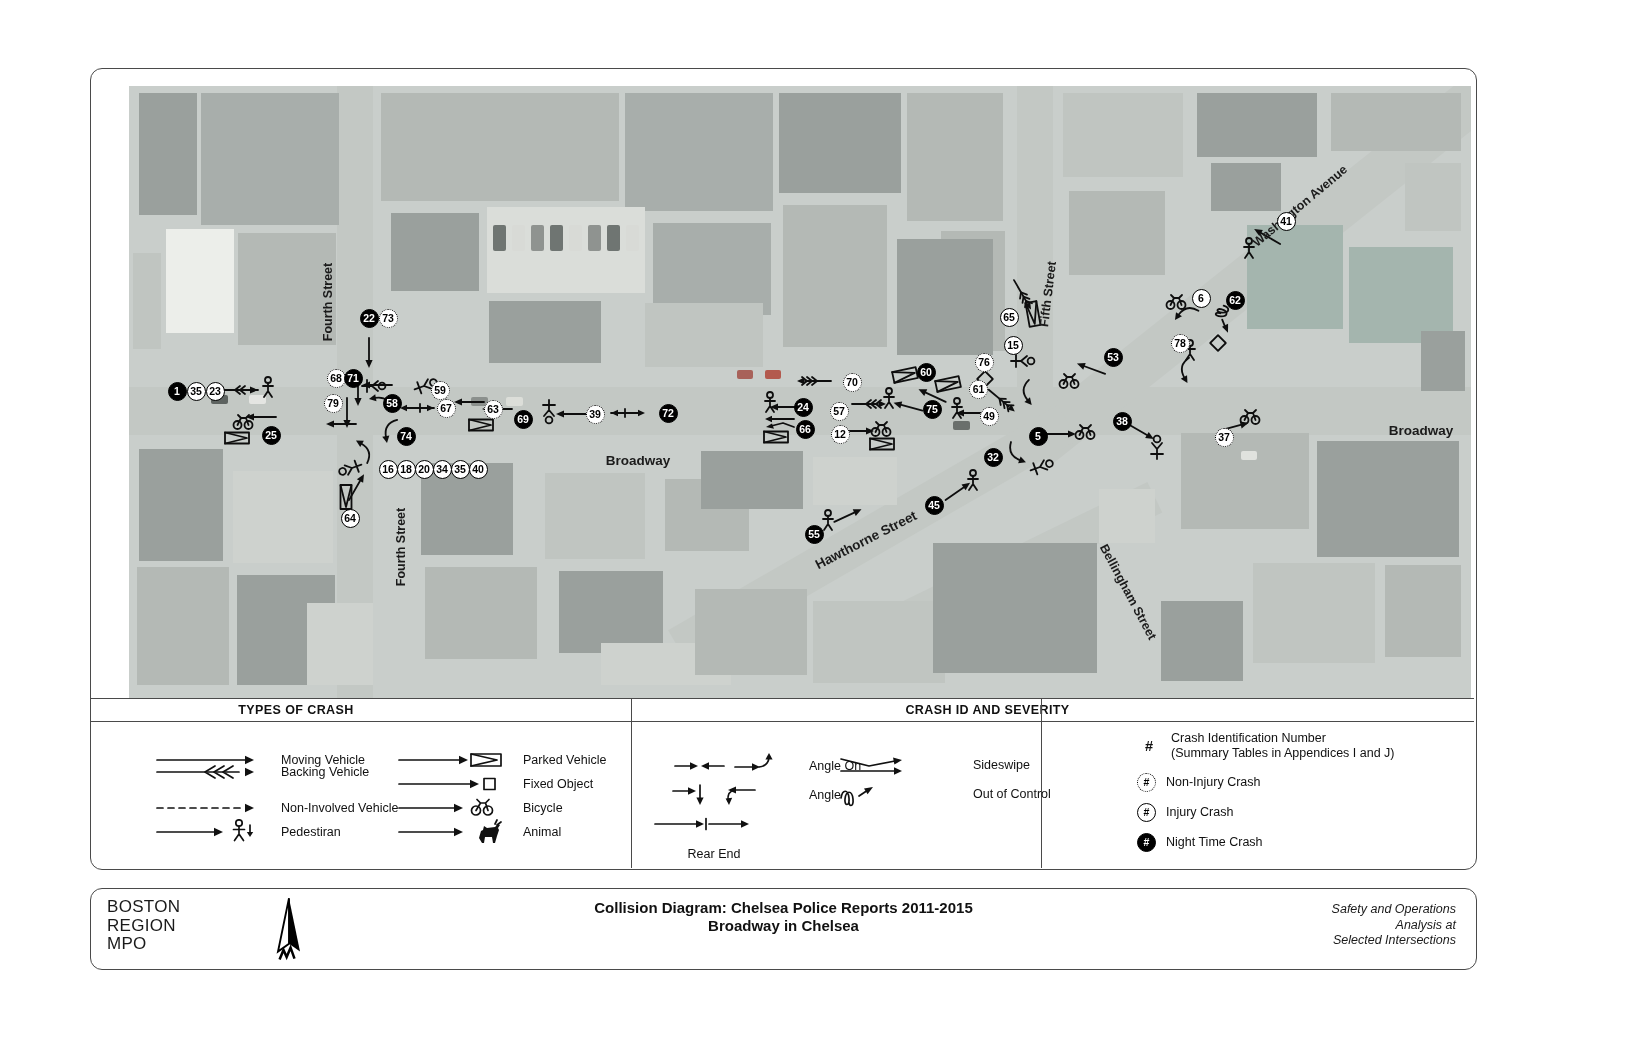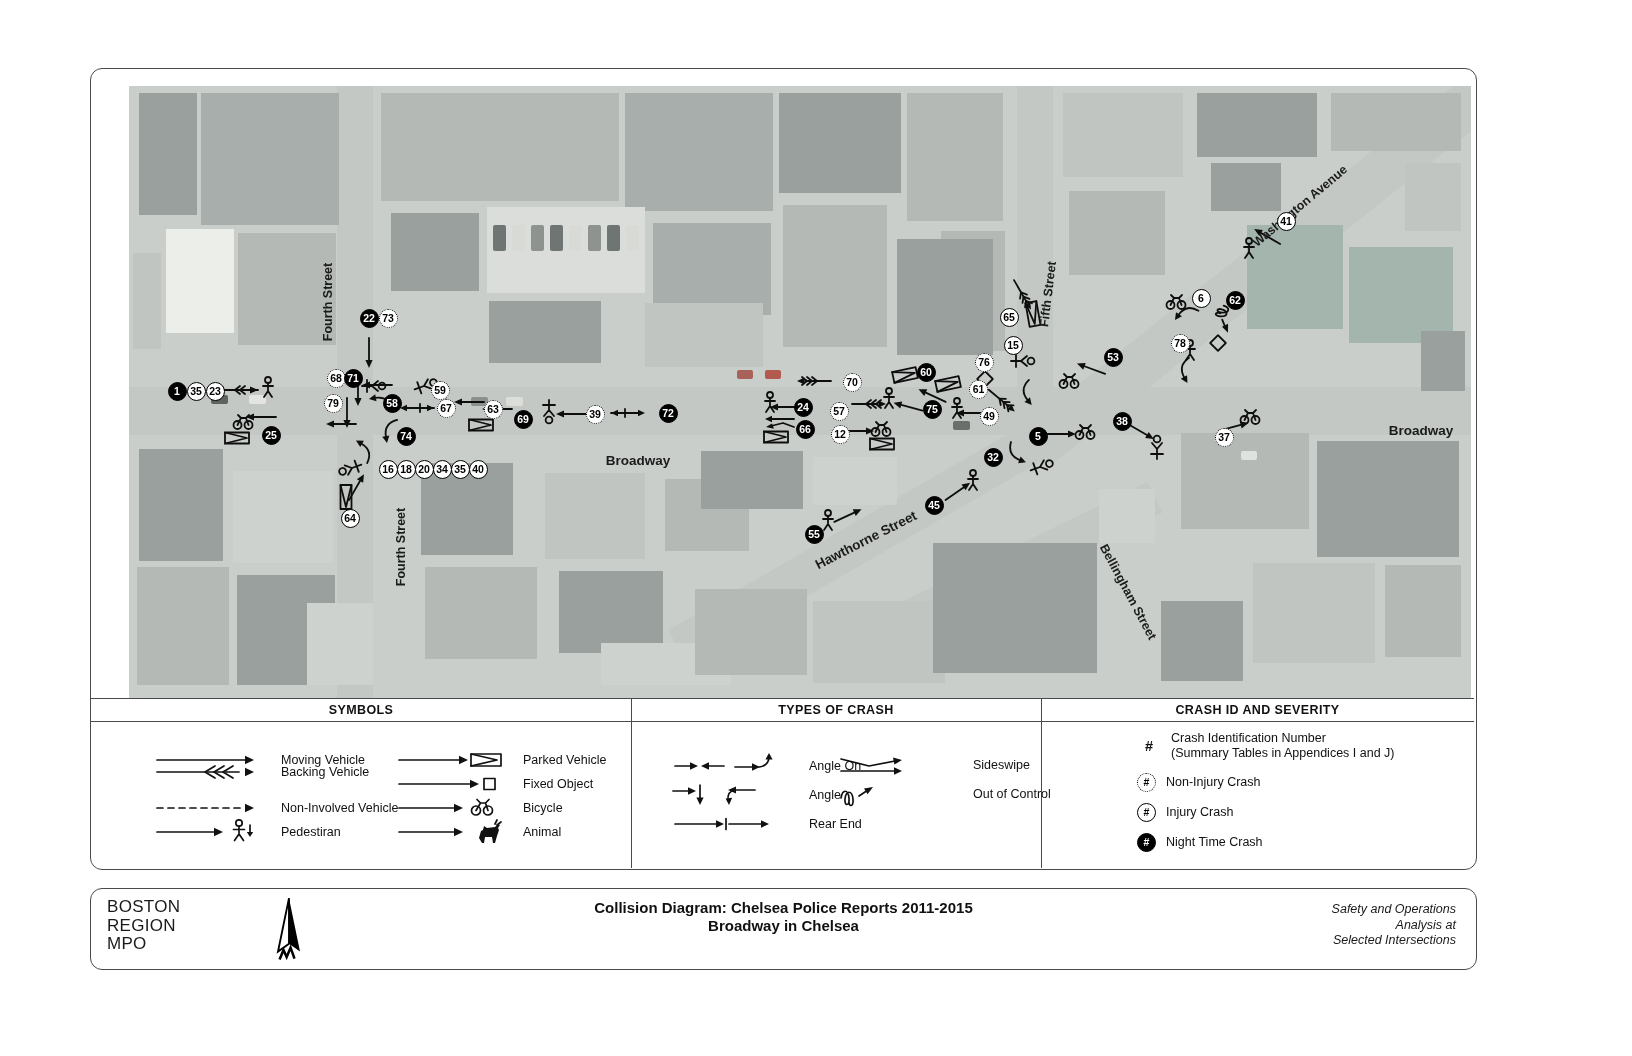--- a/index.html
+++ b/index.html
@@ -124,21 +124,20 @@
         <div class="car" style="left: 383px; top: 139px; width: 13px; height: 26px; background: rgb(216, 218, 214);"></div>
         <div class="car" style="left: 402px; top: 139px; width: 13px; height: 26px; background: rgb(143, 147, 144);"></div>
         <div class="car" style="left: 421px; top: 139px; width: 13px; height: 26px; background: rgb(111, 117, 114);"></div>
         <div class="car" style="left: 440px; top: 139px; width: 13px; height: 26px; background: rgb(216, 218, 214);"></div>
         <div class="car" style="left: 459px; top: 139px; width: 13px; height: 26px; background: rgb(143, 147, 144);"></div>
         <div class="car" style="left: 478px; top: 139px; width: 13px; height: 26px; background: rgb(111, 117, 114);"></div>
         <div class="car" style="left: 497px; top: 139px; width: 13px; height: 26px; background: rgb(216, 218, 214);"></div>
       </div>
     <div id="legend">
       <div id="legend-headers">
-        <div class="lh lh1">SYMBOLS</div>
         <div class="lh lh2">TYPES OF CRASH</div>
         <div class="lh lh3">CRASH ID AND SEVERITY</div>
       </div>
       <div class="vdiv" style="left:540px"></div>
       <div class="vdiv" style="left:950px"></div>
       <div id="legend-body">
           <div class="lrow" style="left: 60px; top: 48px;">
             <span>
               <svg class="licon" width="120" height="26" viewBox="0 0 120 26">
                 <path class="ls" d="M6 13H95"></path>
@@ -252,21 +251,21 @@
                 <path class="ls" d="M31 3V16"></path>
                 <path fill="#111" d="M31 23 27.4 15.4h7.2Z"></path>
                 <path class="ls" d="M86 8H66"></path>
                 <path fill="#111" d="M59 8 67 4.4V11.6Z"></path>
                 <path class="ls" d="M66 8q-8 1 -7 11"></path>
                 <path fill="#111" d="M60 23l-3.4-6.4 6.6-.8Z"></path>
               </svg>
             </span>
             <span>Angle</span>
           </div>
-          <div class="lrow" style="left: 578px; top: 112px;">
+          <div class="lrow" style="left: 558px; top: 112px; flex-direction: column;">
             <span>
               <svg class="licon" width="130" height="26" viewBox="0 0 130 26">
                 <path class="ls" d="M6 13H48"></path>
                 <path fill="#111" d="M55 13 47 9.2V16.8Z"></path>
                 <path class="ls" d="M57 7.5v11"></path>
                 <path class="ls" d="M60 13H93"></path>
                 <path fill="#111" d="M100 13 92 9.2V16.8Z"></path>
               </svg>
             </span>
             <span>Rear End</span>

